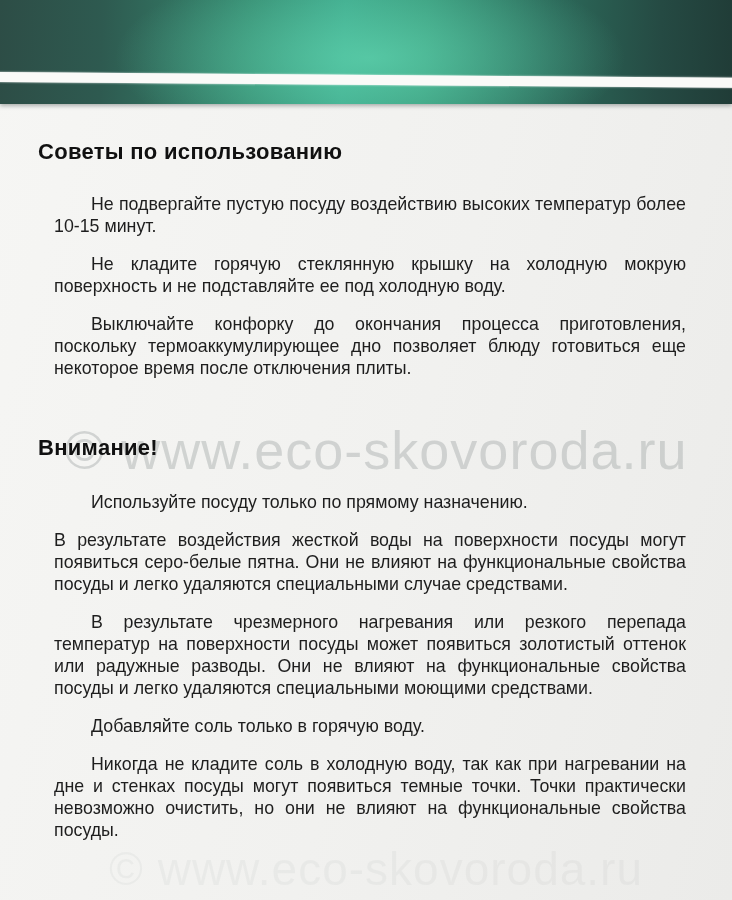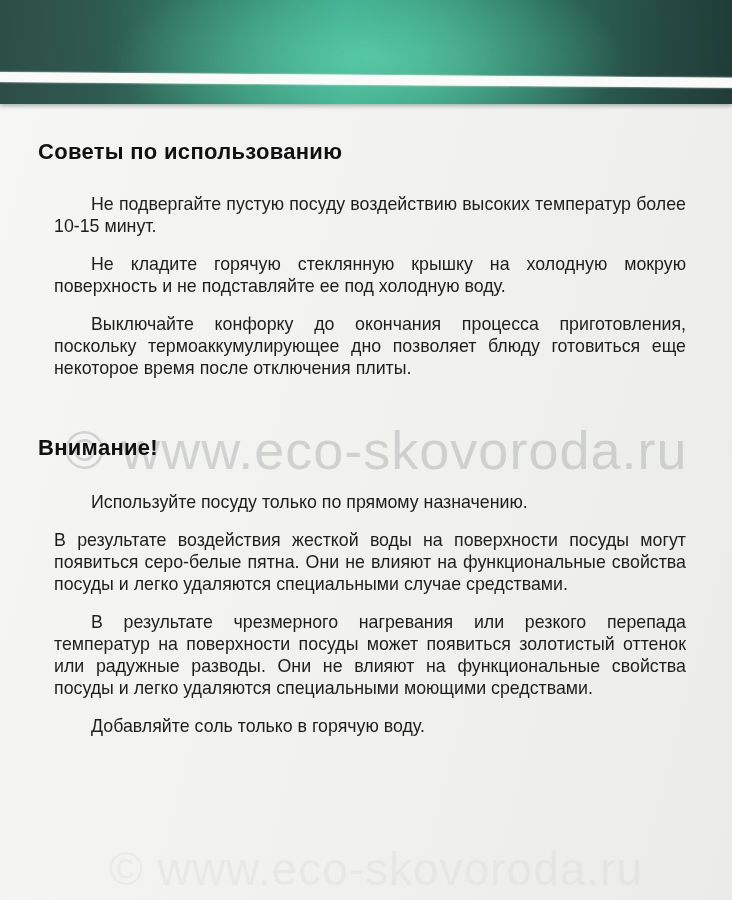--- a/index.html
+++ b/index.html
@@ -75,15 +75,16 @@
     <p class="indent">Не подвергайте пустую посуду воздействию высоких температур более 10-15 минут.</p>
     <p class="indent">Не кладите горячую стеклянную крышку на холодную мокрую поверхность и не подставляйте ее под холодную воду.</p>
     <p class="indent">Выключайте конфорку до окончания процесса приготовления, поскольку термоаккумулирующее дно позволяет блюду готовиться еще некоторое время после отключения плиты.</p>
 
     <h2>Внимание!</h2>
 
     <p class="indent">Используйте посуду только по прямому назначению.</p>
     <p>В результате воздействия жесткой воды на поверхности посуды могут появиться серо-белые пятна. Они не влияют на функциональные свойства посуды и легко удаляются специальными случае средствами.</p>
     <p class="indent">В результате чрезмерного нагревания или резкого перепада температур на поверхности посуды может появиться золотистый оттенок или радужные разводы. Они не влияют на функциональные свойства посуды и легко удаляются специальными моющими средствами.</p>
     <p class="indent">Добавляйте соль только в горячую воду.</p>
+    <p class="indent">Никогда не кладите соль в холодную воду, так как при нагревании на дне и стенках посуды могут появиться темные точки. Точки практически невозможно очистить, но они не влияют на функциональные свойства посуды.</p>
 
   </div>
 </div>
 
 </body></html>

